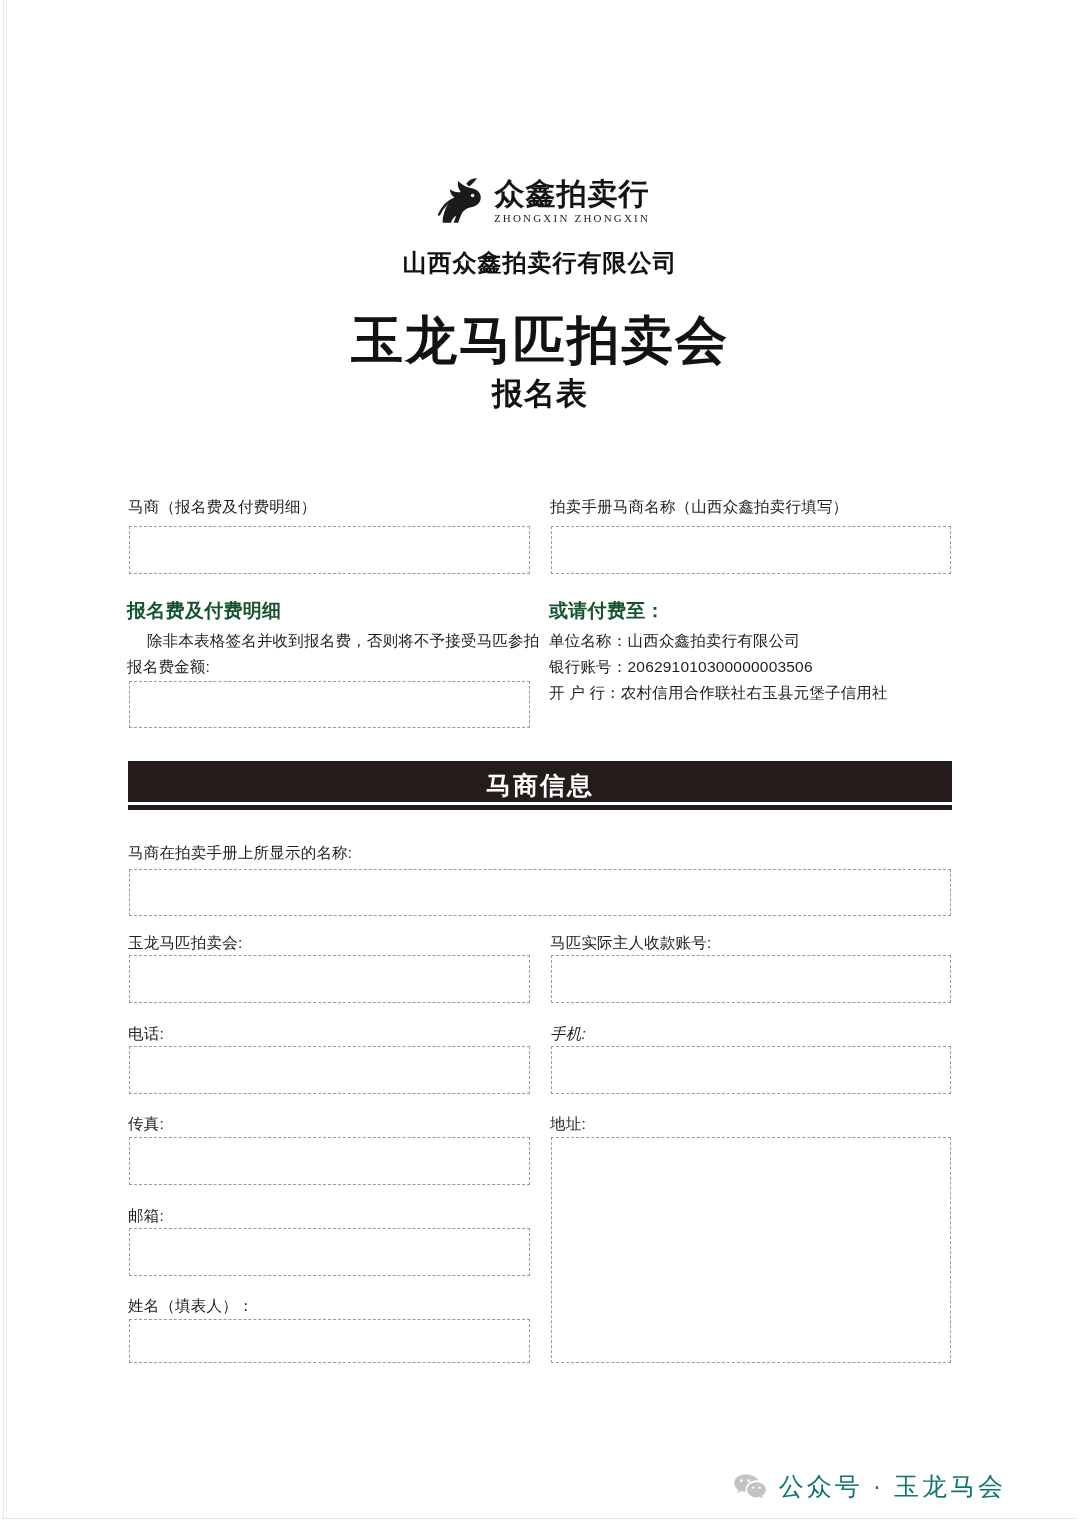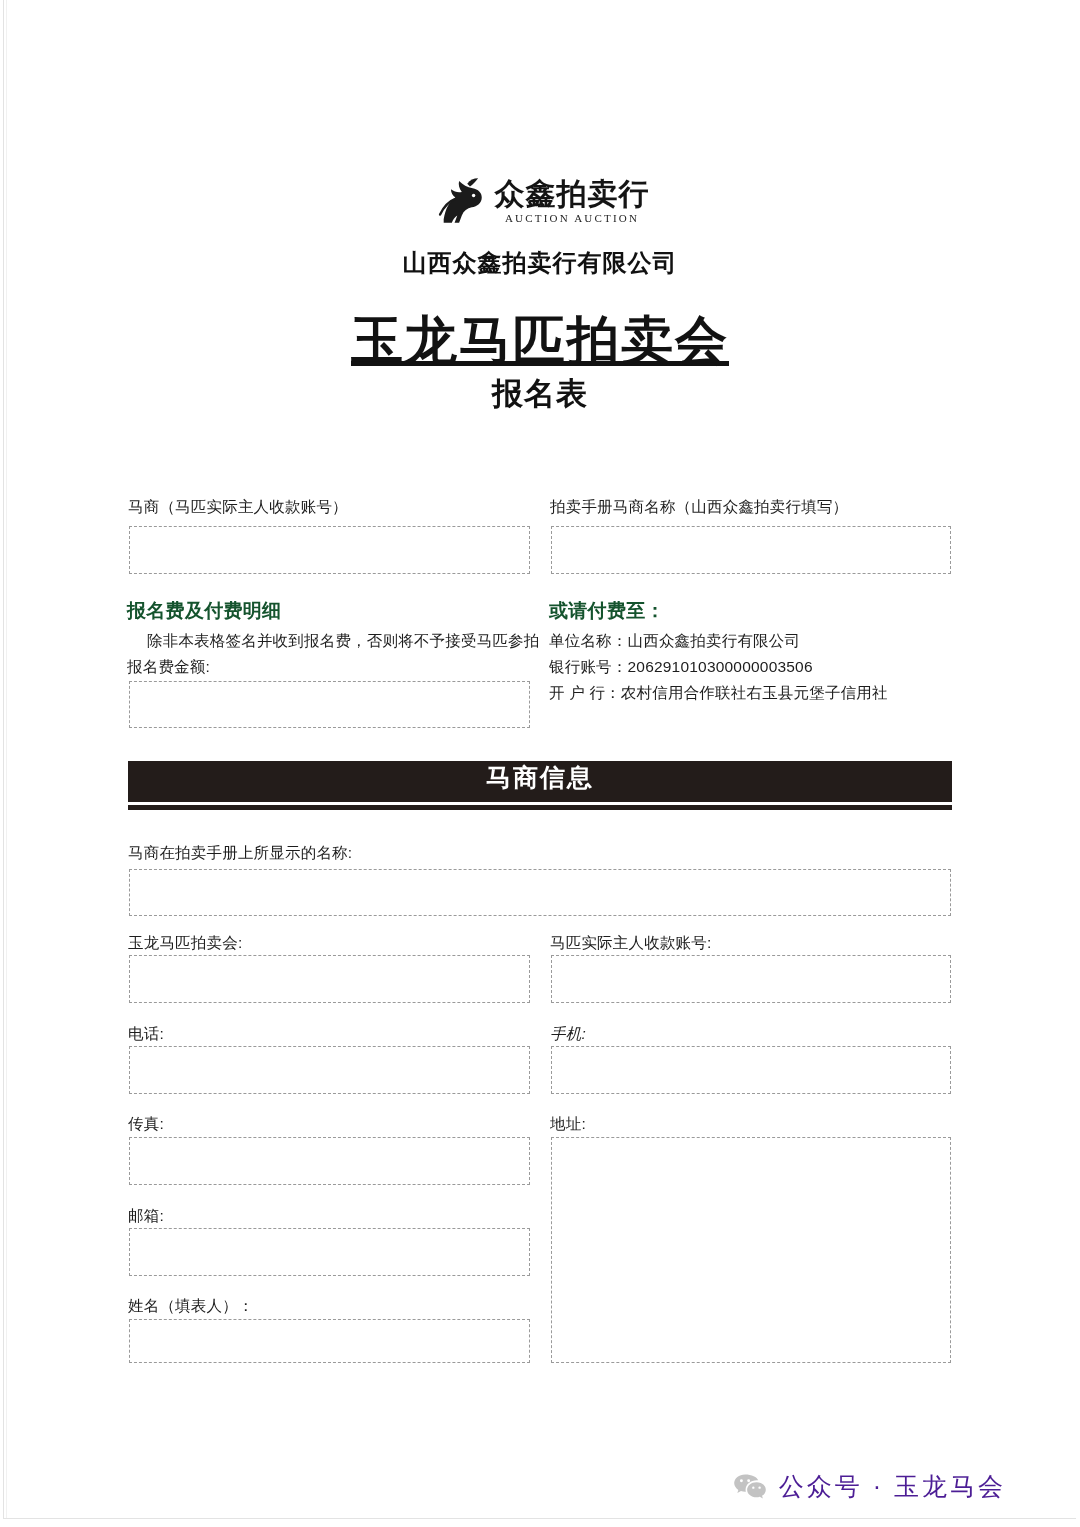--- a/index.html
+++ b/index.html
@@ -98,21 +98,20 @@
   .doc-title {
     position: absolute;
     left: 0;
     top: 306px;
     width: 1080px;
     text-align: center;
     font-size: 52px;
     font-weight: bold;
     letter-spacing: 2px;
     color: #121212;
-    text-decoration: underline;
   }
   .doc-subtitle {
     position: absolute;
     left: 0;
     top: 373px;
     width: 1080px;
     text-align: center;
     font-size: 31px;
     font-weight: bold;
     letter-spacing: 1px;
@@ -155,21 +154,21 @@
     left: 128px;
     top: 761px;
     width: 824px;
     height: 41px;
     background: #231c1a;
     color: #ffffff;
     font-size: 25px;
     font-weight: bold;
     letter-spacing: 2px;
     display: flex;
-    align-items: flex-start;
+    align-items: flex-end;
     justify-content: center;
     box-sizing: border-box;
   }
   .banner-underline {
     position: absolute;
     left: 128px;
     top: 805px;
     width: 824px;
     height: 5px;
     background: #231c1a;
@@ -192,21 +191,21 @@
     gap: 12px;
   }
   .wechat-icon {
     width: 34px;
     height: 30px;
     flex: 0 0 auto;
   }
   .footer-text {
     font-size: 25px;
     letter-spacing: 3px;
-    color: #4c1d95;
+    color: #0f766e;
   }
 </style>
 </head>
 <body>
 
 <div class="page">
 
   <div class="page-edge-left"></div>
   <div class="page-edge-left2"></div>
   <div class="page-edge-bottom"></div>
@@ -219,30 +218,30 @@
                    C31 18 30 14 31 10 C35 14 40 17 46 18 C52 19 56 23 56 28
                    C56 34 51 38 45 39 C40 40 36 43 34 48 L31 56 L26 56 L29 48
                    C26 50 24 53 23 56 L14 56 Z" fill="#1b1b1b"></path>
           <path d="M40 13 C43 9 47 7 52 7 C49 11 46 14 43 16 Z" fill="#1b1b1b"></path>
           <path d="M10 47 C14 38 20 32 28 29" stroke="#1b1b1b" stroke-width="2.6" fill="none" stroke-linecap="round"></path>
           <circle cx="47" cy="26" r="1.9" fill="#ffffff"></circle>
         </svg>
       </span>
       <span class="logo-text">
         <span class="logo-cn">众鑫拍卖行</span>
-        <span class="logo-en">AUCTION AUCTION</span>
+        <span class="logo-en">ZHONGXIN ZHONGXIN</span>
       </span>
     </div>
   </div>
 
   <div class="company">山西众鑫拍卖行有限公司</div>
   <div class="doc-title">玉龙马匹拍卖会</div>
   <div class="doc-subtitle">报名表</div>
 
-  <div class="fld-label" style="left:128px; top:497px;">马商（马匹实际主人收款账号）</div>
+  <div class="fld-label" style="left:128px; top:497px;">马商（报名费及付费明细）</div>
   <div class="fld-box" style="left:129px; top:526px; width:401px; height:48px;"></div>
 
   <div class="fld-label" style="left:550px; top:497px;">拍卖手册马商名称（山西众鑫拍卖行填写）</div>
   <div class="fld-box" style="left:551px; top:526px; width:400px; height:48px;"></div>
 
   <div class="blk-head" style="left:127px; top:598px;">报名费及付费明细</div>
   <div class="blk-text" style="left:127px; top:631px;margin-left:20px;">除非本表格签名并收到报名费，否则将不予接受马匹参拍</div>
   <div class="blk-text" style="left:127px; top:657px;">报名费金额:</div>
   <div class="fld-box" style="left:129px; top:681px; width:401px; height:47px;"></div>
 

